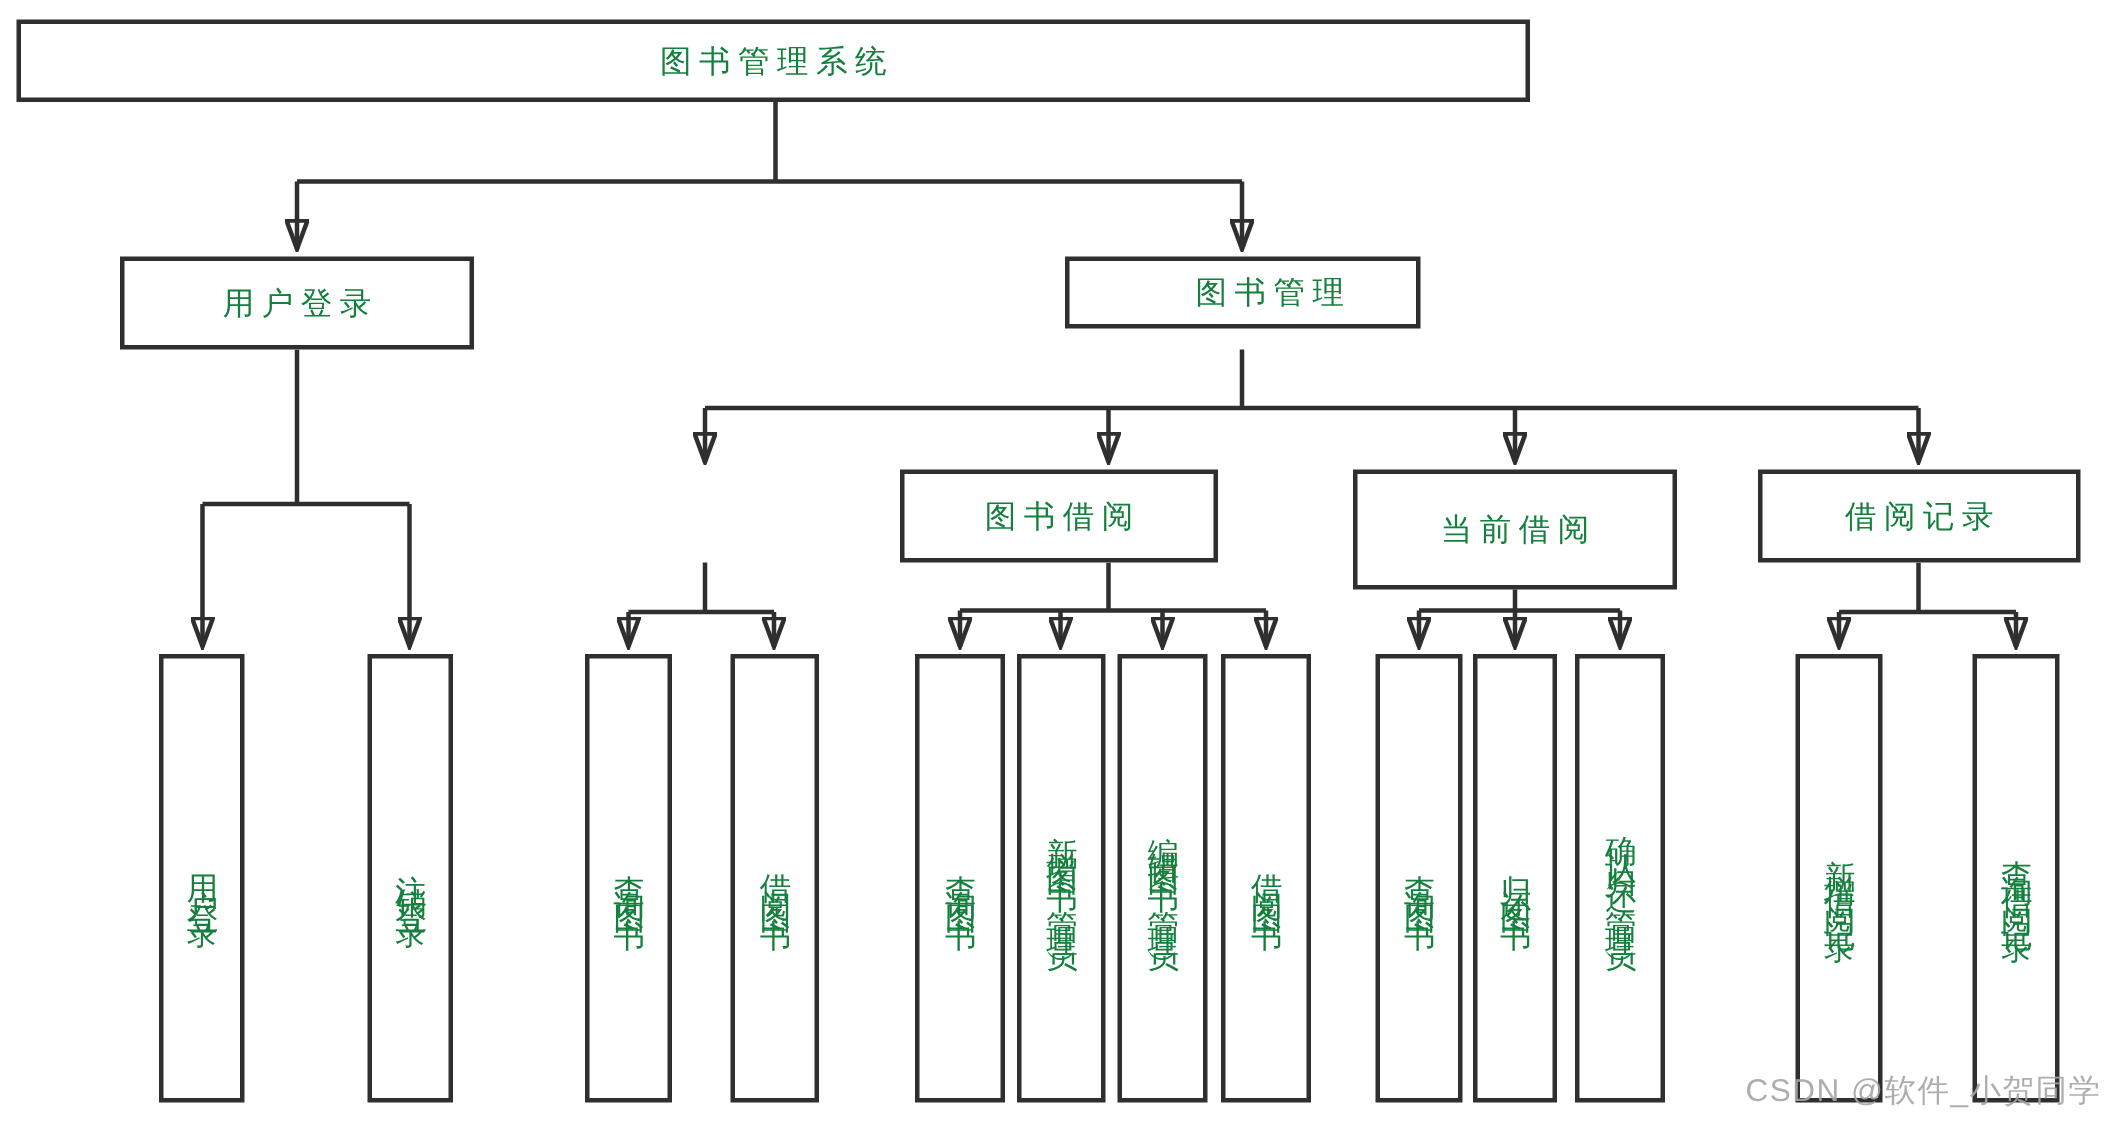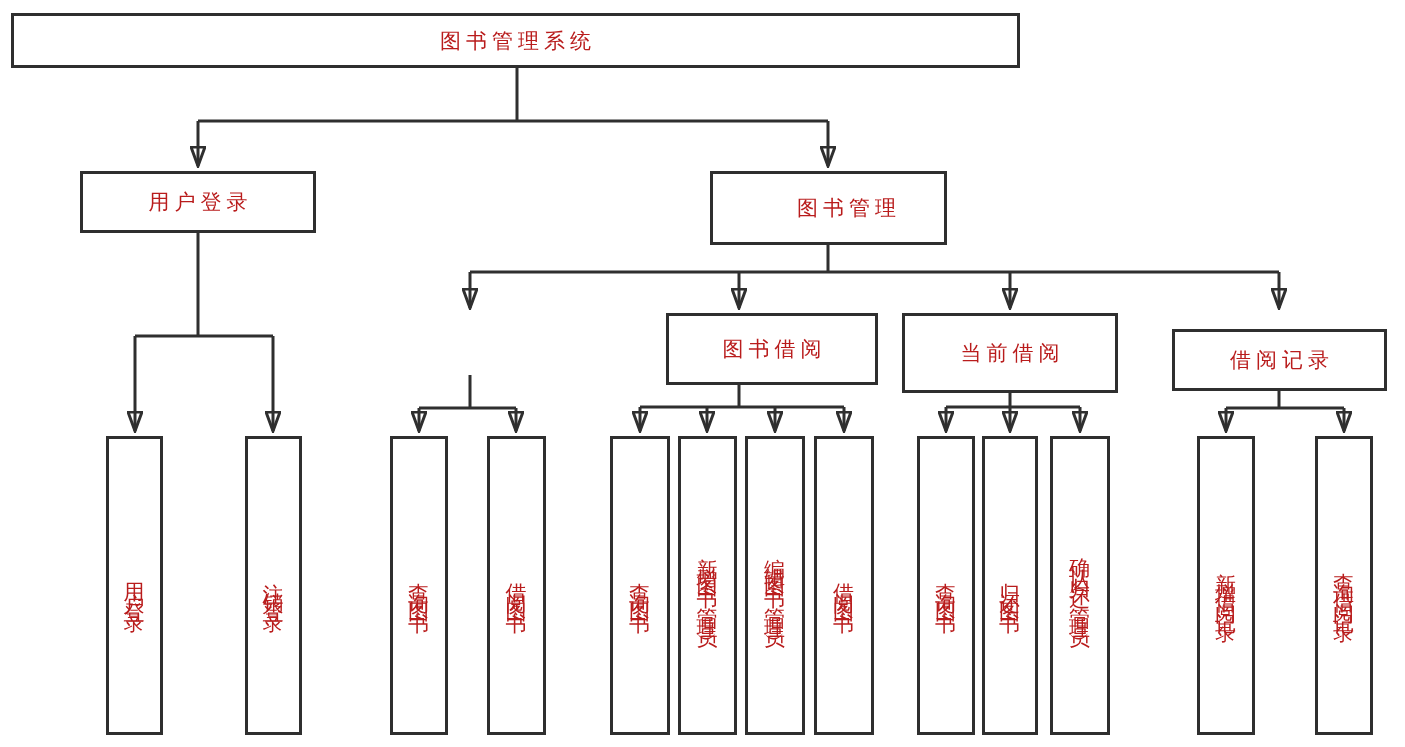--- a/index.html
+++ b/index.html
@@ -4,37 +4,37 @@
 <style>
   html,body { margin:0; padding:0; background:#ffffff; }
   .stage {
     position:relative; width:1405px; height:747px; background:#ffffff;
     font-family:"Liberation Sans", sans-serif; overflow:hidden;
   }
   .edges { position:absolute; left:0; top:0; width:1405px; height:747px; }
   .edges path { stroke:#2f2f2f; stroke-width:3; fill:none; }
   .node {
     position:absolute; box-sizing:border-box;
-    border:3px solid #2f2f2f; background:#ffffff; color:#b91c1c;
+    border:3px solid #2f2f2f; background:#ffffff; color:#15803d;
     display:flex; align-items:center; justify-content:center;
     text-align:center;
   }
   .h { font-size:21px; letter-spacing:5px; text-indent:5px; }
   .v {
     writing-mode:vertical-rl; font-size:21px; letter-spacing:10px;
     line-height:1;
   }
   
   #n-root        { left:11px;   top:13px;  width:1009px; height:55px; }
   #n-login-br    { left:80px;   top:171px; width:236px;  height:62px; }
-  #n-book-mgmt   { left:710px;  top:171px; width:237px;  height:74px;padding-left:36px; }
+  #n-book-mgmt   { left:710px;  top:171px; width:237px;  height:48px;padding-left:36px; }
   #n-new-rec     { left:363px;  top:313px; width:215px;  height:62px; }
-  #n-borrowing   { left:666px;  top:313px; width:212px;  height:72px; }
+  #n-borrowing   { left:600px;  top:313px; width:212px;  height:62px; }
   #n-current     { left:902px;  top:313px; width:216px;  height:80px; }
-  #n-records     { left:1172px; top:313px; width:215px;  height:62px;margin-top:16px; }
+  #n-records     { left:1172px; top:313px; width:215px;  height:62px; }
   .leaf          { top:436px; height:299px; }
   #n-user-login  { left:106px;  width:57px; }
   #n-logout      { left:245px;  width:57px; }
   #n-q1          { left:390px;  width:58px; }
   #n-b1          { left:487px;  width:59px; }
   #n-q2          { left:610px;  width:60px; }
   #n-add-book    { left:678px;  width:59px; }
   #n-edit-book   { left:745px;  width:60px; }
   #n-b2          { left:814px;  width:60px; }
   #n-q3          { left:917px;  width:58px; }
@@ -127,13 +127,14 @@
   <div class="node v leaf" id="n-edit-book">编辑图书（管理员）</div>
   <div class="node v leaf" id="n-b2">借阅图书</div>
 
   <div class="node v leaf" id="n-q3">查询图书</div>
   <div class="node v leaf" id="n-return">归还图书</div>
   <div class="node v leaf" id="n-confirm">确认归还（管理员）</div>
 
   <div class="node v leaf" id="n-add-rec">新增借阅记录</div>
   <div class="node v leaf" id="n-q-rec">查询借阅记录</div>
 
+  <div class="watermark">CSDN @软件_小贺同学</div>
 </div>
 
 </body></html>

